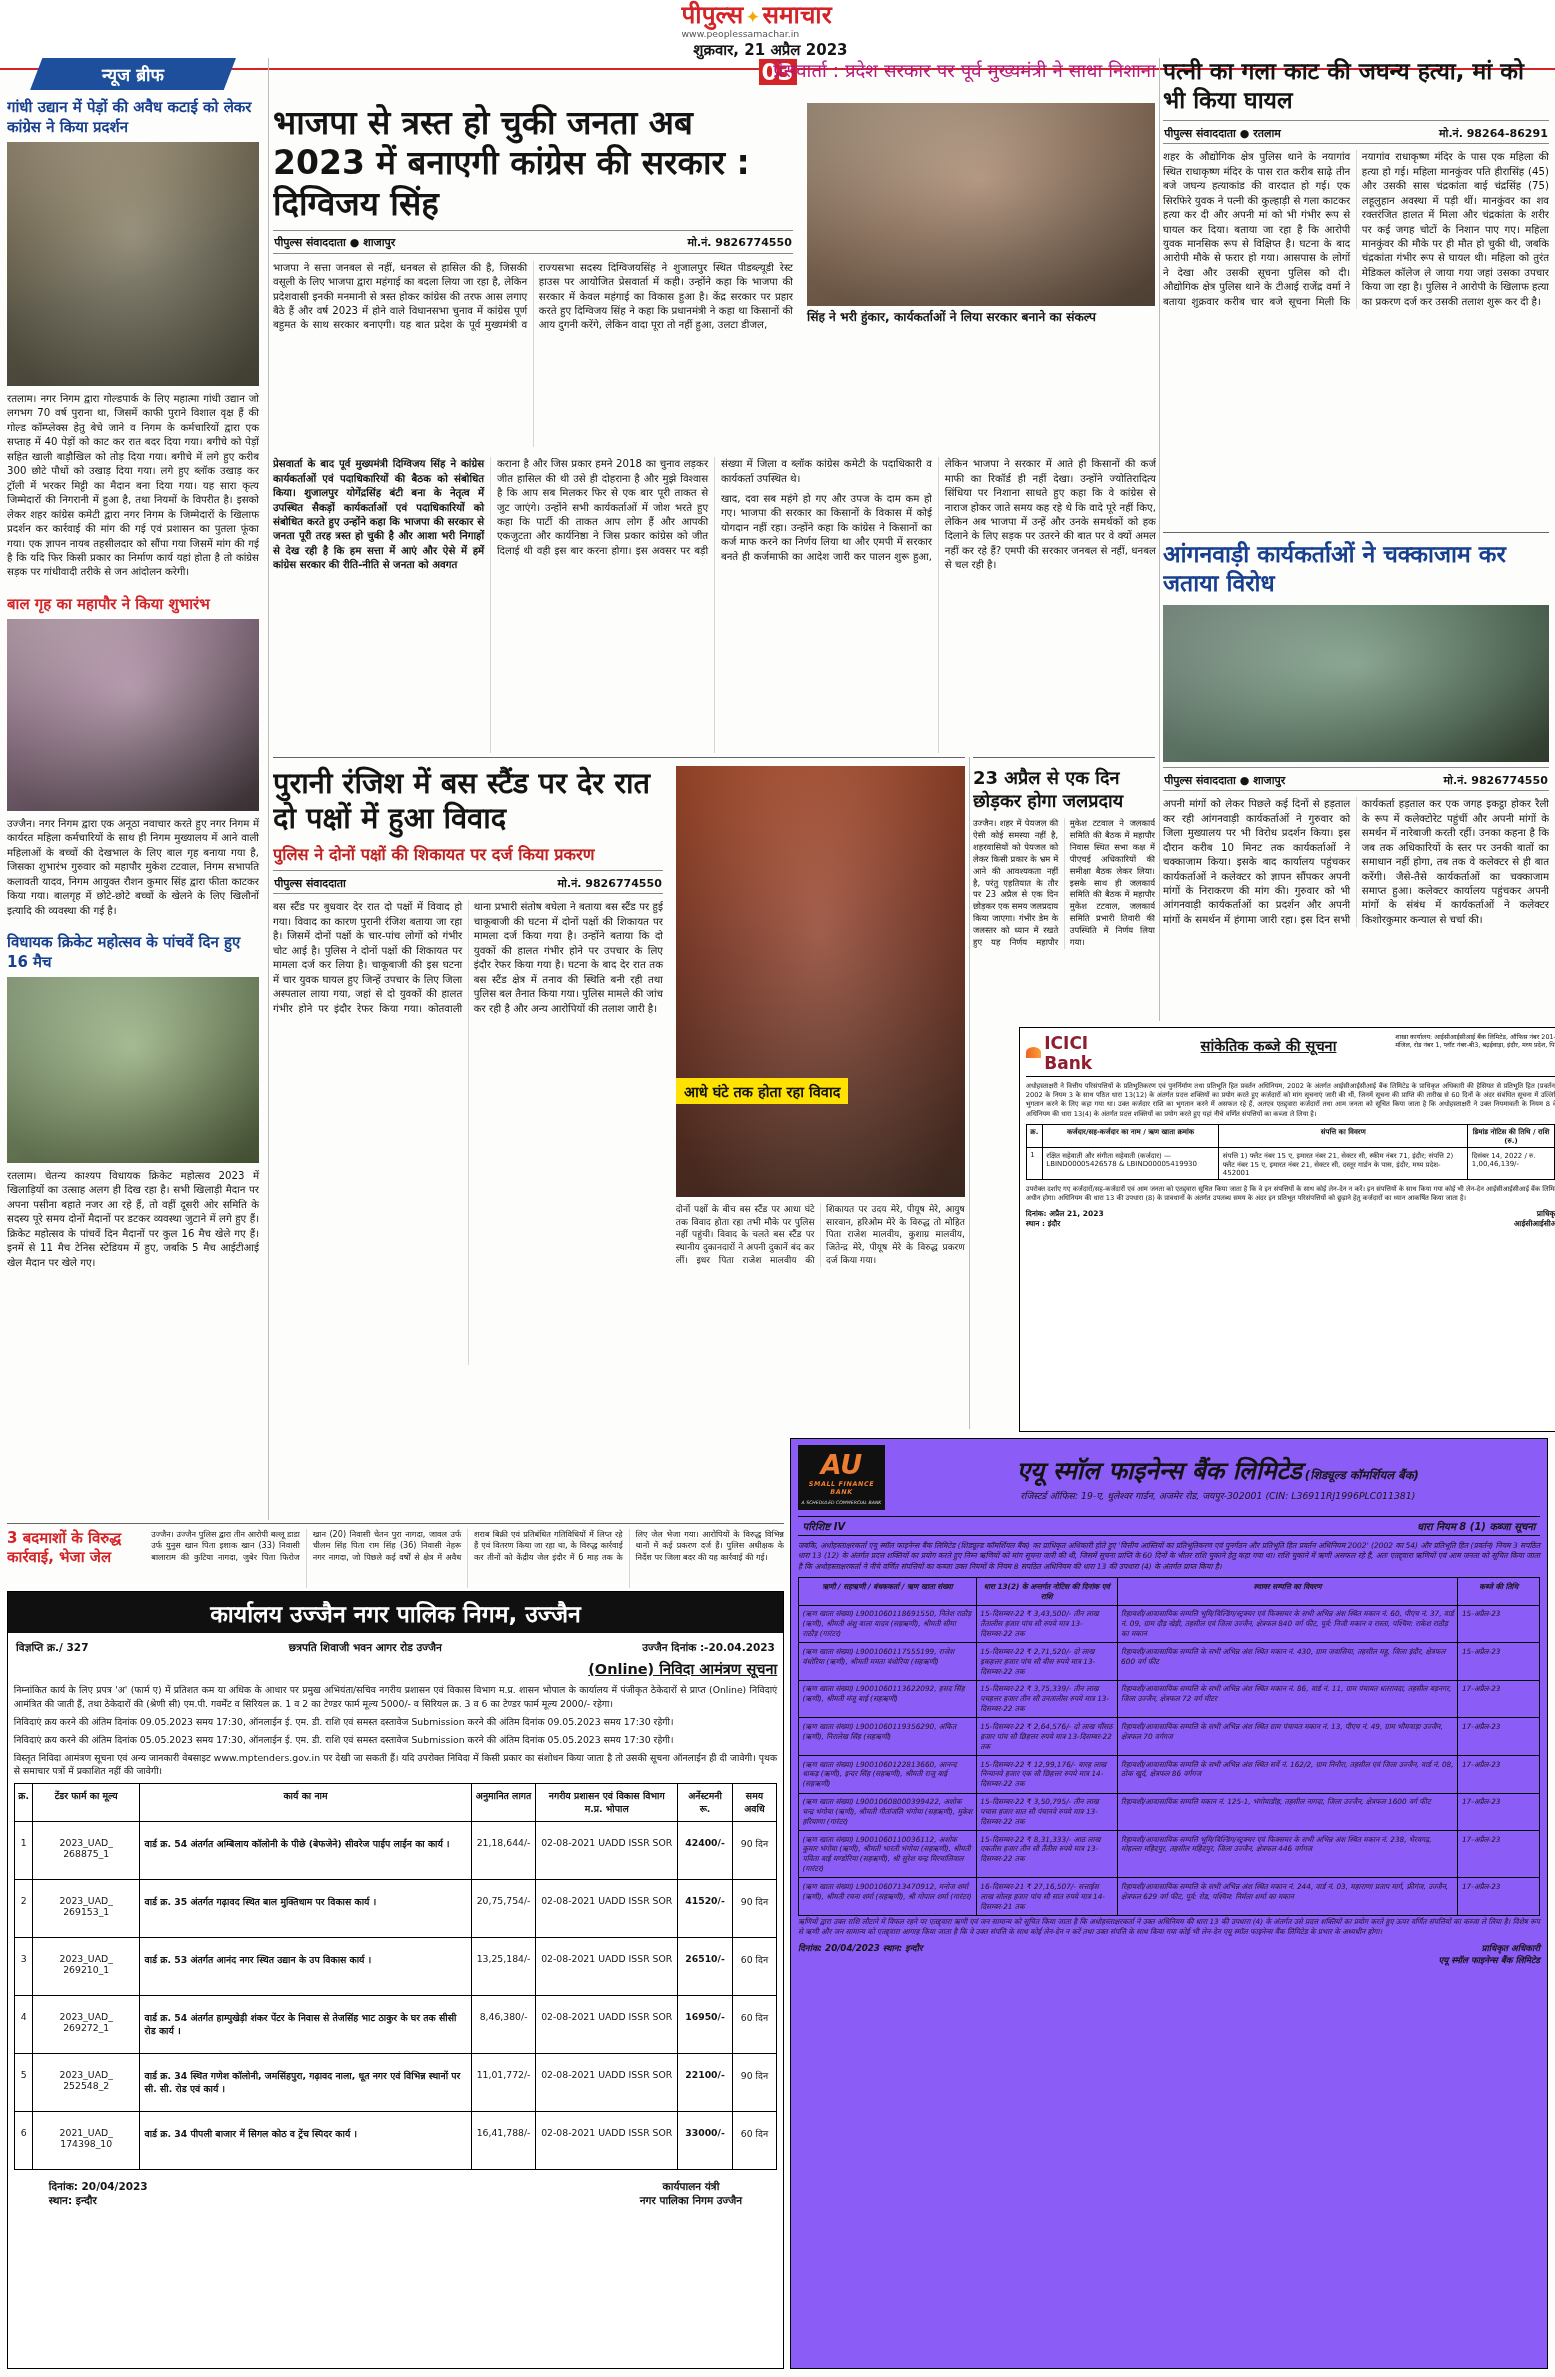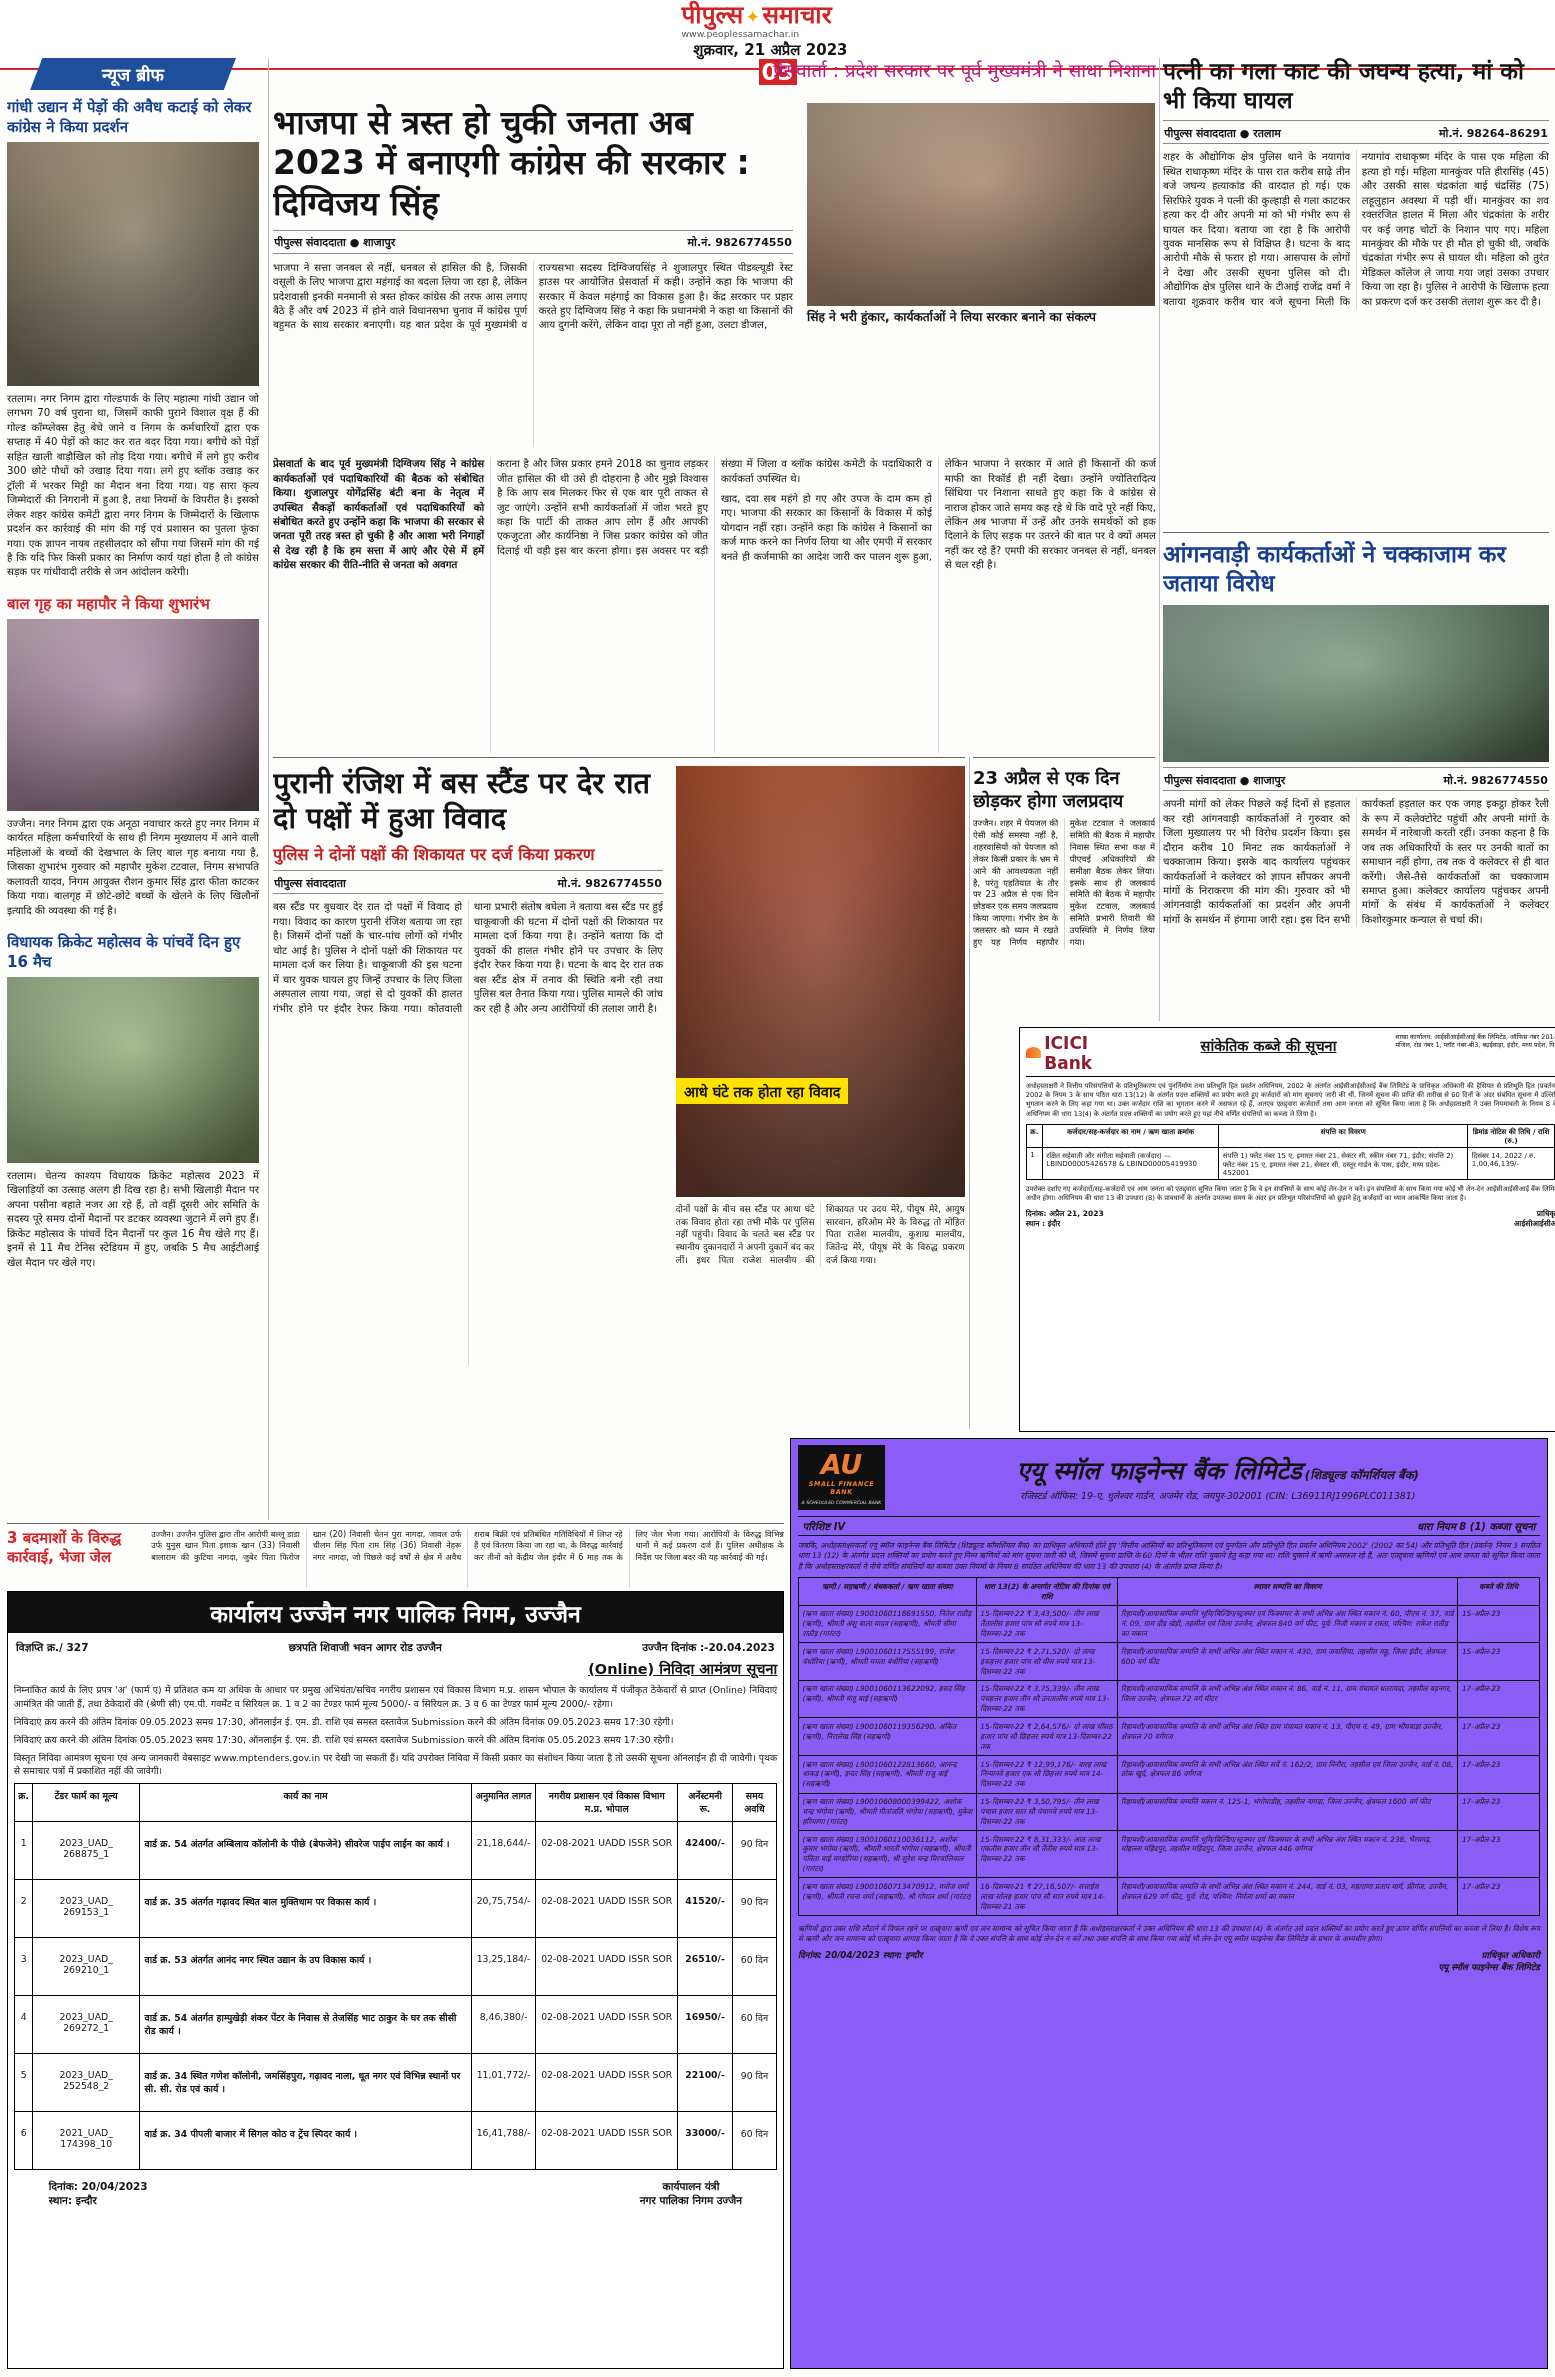--- a/index.html
+++ b/index.html
@@ -143,21 +143,21 @@
   .au-titles { flex:1; text-align:center; }
   .au-title { font-size:24.4px; font-weight:bold; }
   .au-suffix { font-size:11.6px; font-weight:bold; }
   .au-reg { font-size:9.3px; margin-top:3.5px; }
   .au-strip { display:flex; justify-content:space-between; border:0.6px solid #000; border-left:none; border-right:none;
               font-size:10px; font-weight:bold; padding:2.3px 4.6px; margin:5.8px 0 4.6px; }
   .au-intro { font-size:7.5px; line-height:1.4; text-align:justify; margin-bottom:4.6px; }
   .au-table { font-size:7.3px; }
   .au-table th { padding:3.5px; text-align:center; }
   .au-table td { padding:3.5px; line-height:1.35; }
-  .au-foot { font-size:7.3px; line-height:1.4; text-align:justify; margin-top:8px; }
+  .au-foot { font-size:7.3px; line-height:1.4; text-align:justify; margin-top:1px; }
   .au-bottom { display:flex; justify-content:space-between; font-size:8.7px; font-weight:bold; margin-top:4.6px; }
 </style>
 </head>
 <body>
 
 <header class="masthead">
   <div class="logo-block">
     <div class="logo-text"><span>पीपुल्स</span><span class="logo-diamond">✦</span><span>समाचार</span></div>
     <div class="site-url">www.peoplessamachar.in</div>
   </div>

